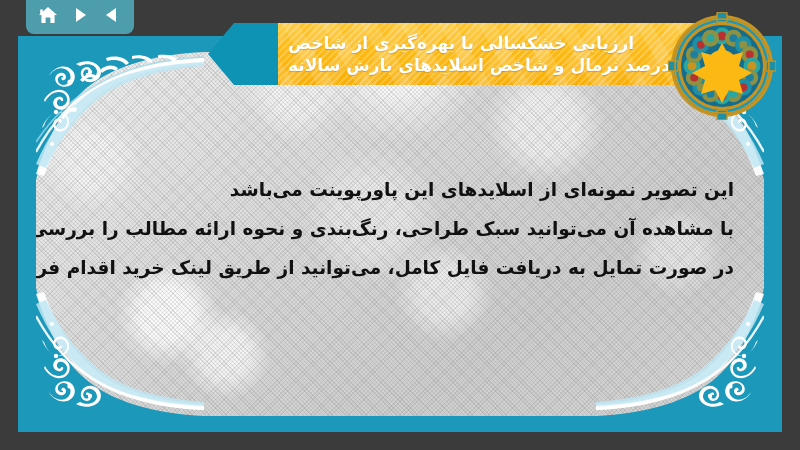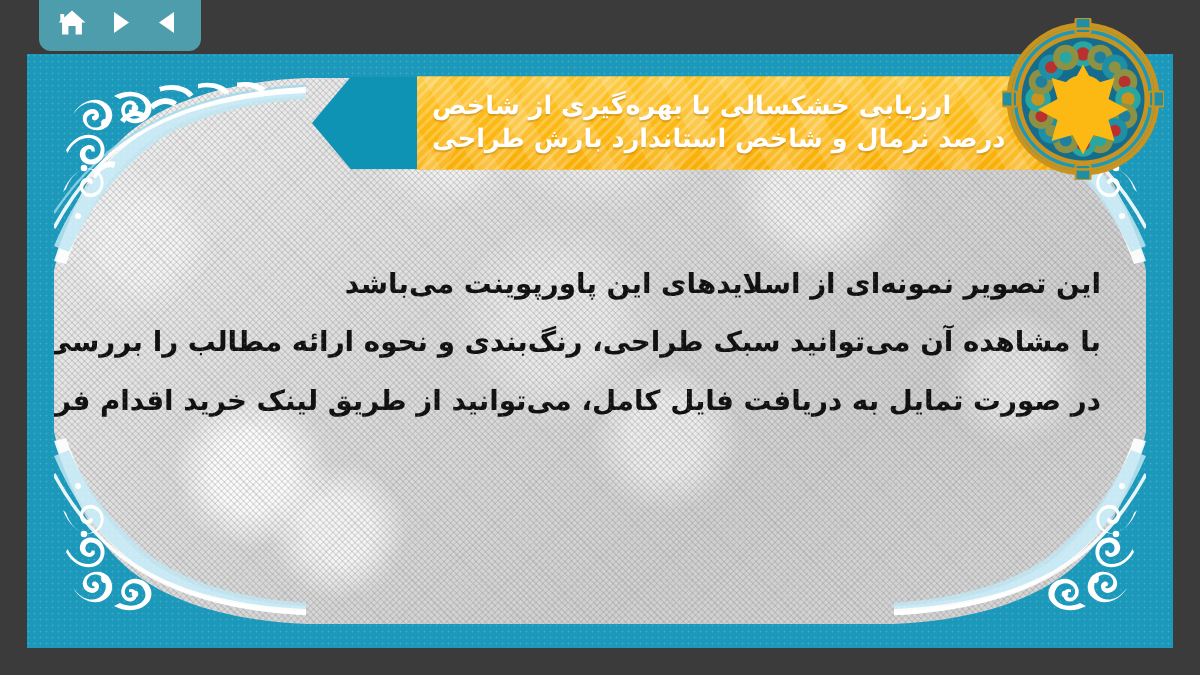--- a/index.html
+++ b/index.html
@@ -90,21 +90,20 @@
   .corner.br { right: 0; bottom: 0; transform: scale(-1,-1); }
 
   
   .banner-wrap {
     position: absolute;
     left: 208px;
     top: 23px;
     width: 520px;
     height: 62px;
     pointer-events: none;
-    margin-top: 28px;
   }
   .banner-arrow {
     position: absolute;
     left: 0; top: 0;
     width: 72px; height: 62px;
     background: #0e93b5;
     clip-path: polygon(26px 0, 72px 0, 72px 62px, 26px 62px, 0 31px);
   }
   .banner-body {
     position: absolute;
@@ -293,21 +292,21 @@
       </div>
 
     </div>
   </div>
 
   <div class="banner-wrap">
     <div class="banner-arrow"></div>
     <div class="banner-body"></div>
     <div class="banner-title">
       <span>ارزیابی خشکسالی با بهره‌گیری از شاخص</span>
-      <span>درصد نرمال و شاخص استاندارد بارش طراحی</span>
+      <span>درصد نرمال و شاخص اسلایدهای بارش سالانه</span>
     </div>
   </div>
 
   <div class="medallion">
     <svg viewBox="0 0 108 108" xmlns="http://www.w3.org/2000/svg">
       <circle cx="54" cy="54" r="51" fill="#c8941f"></circle>
       <circle cx="54" cy="54" r="48" fill="#1c98ba"></circle>
       <circle cx="54" cy="54" r="44" fill="#c8941f"></circle>
       <circle cx="54" cy="54" r="41" fill="#166c8c"></circle>
       <g>

